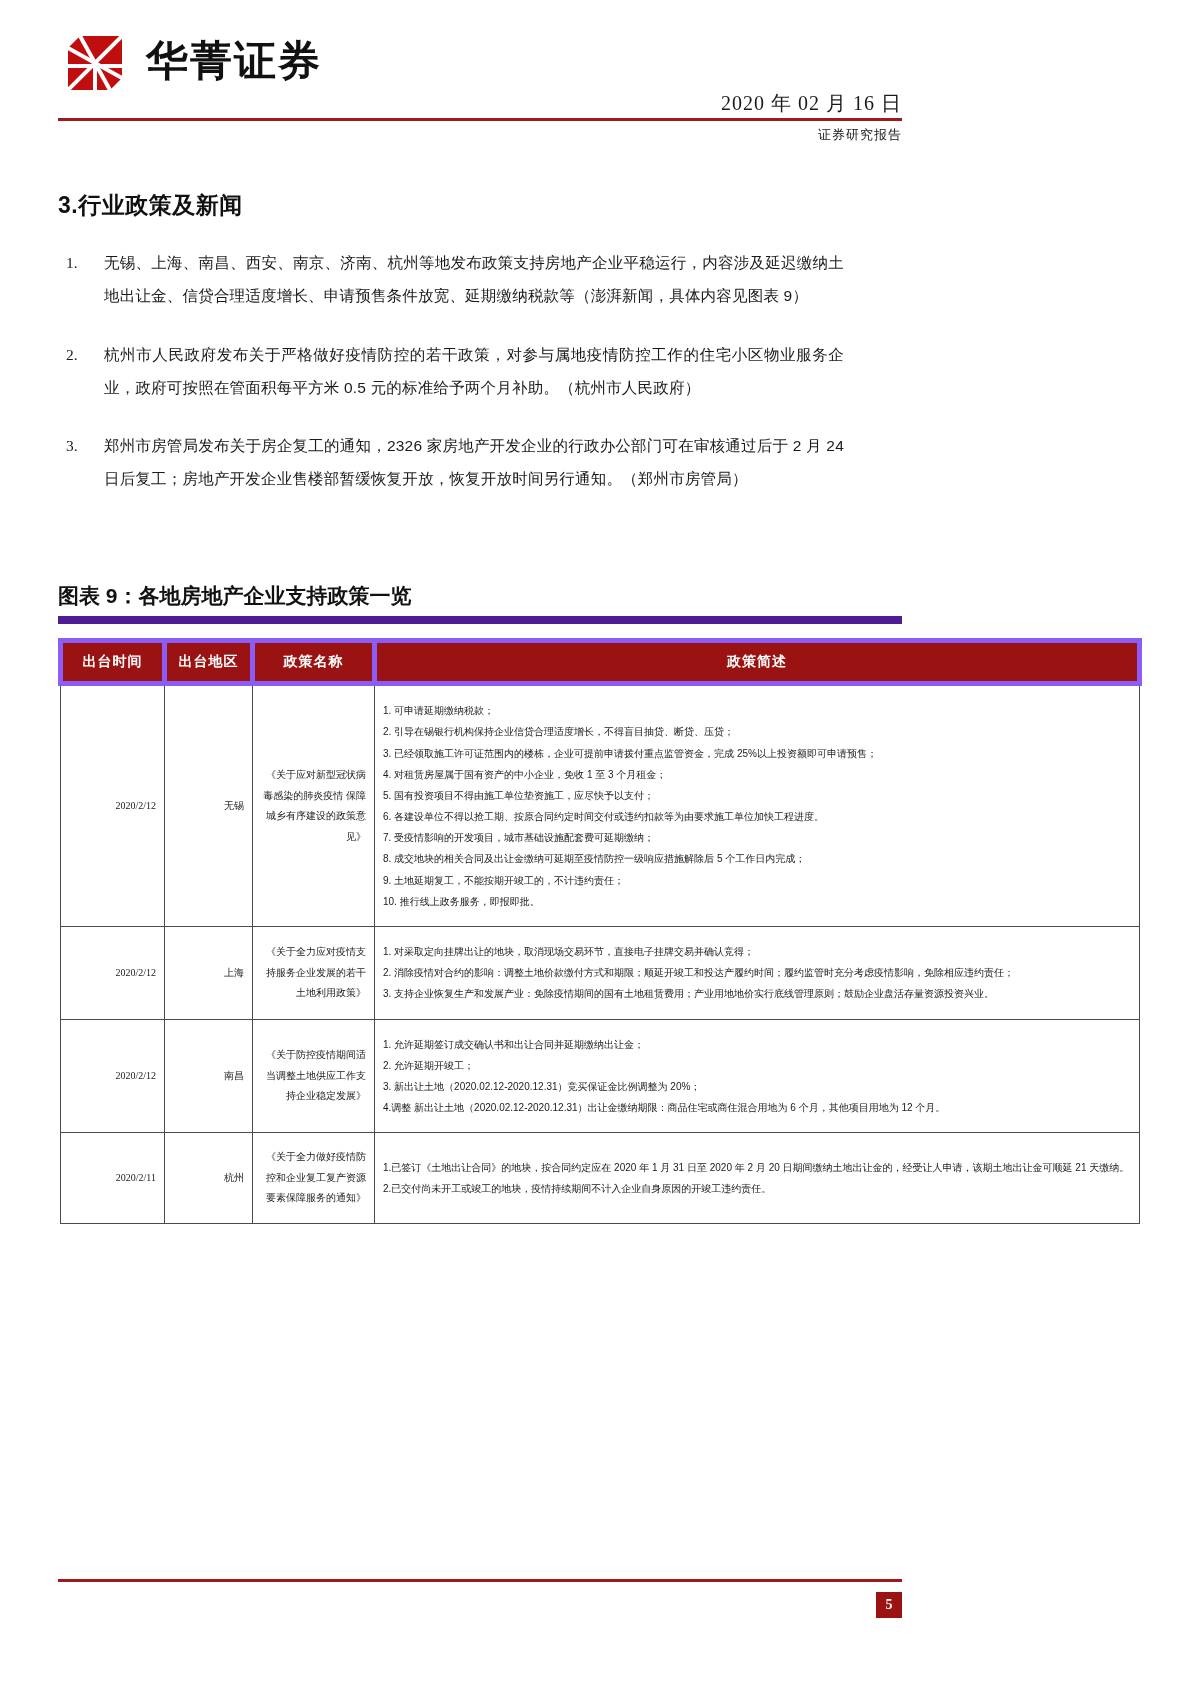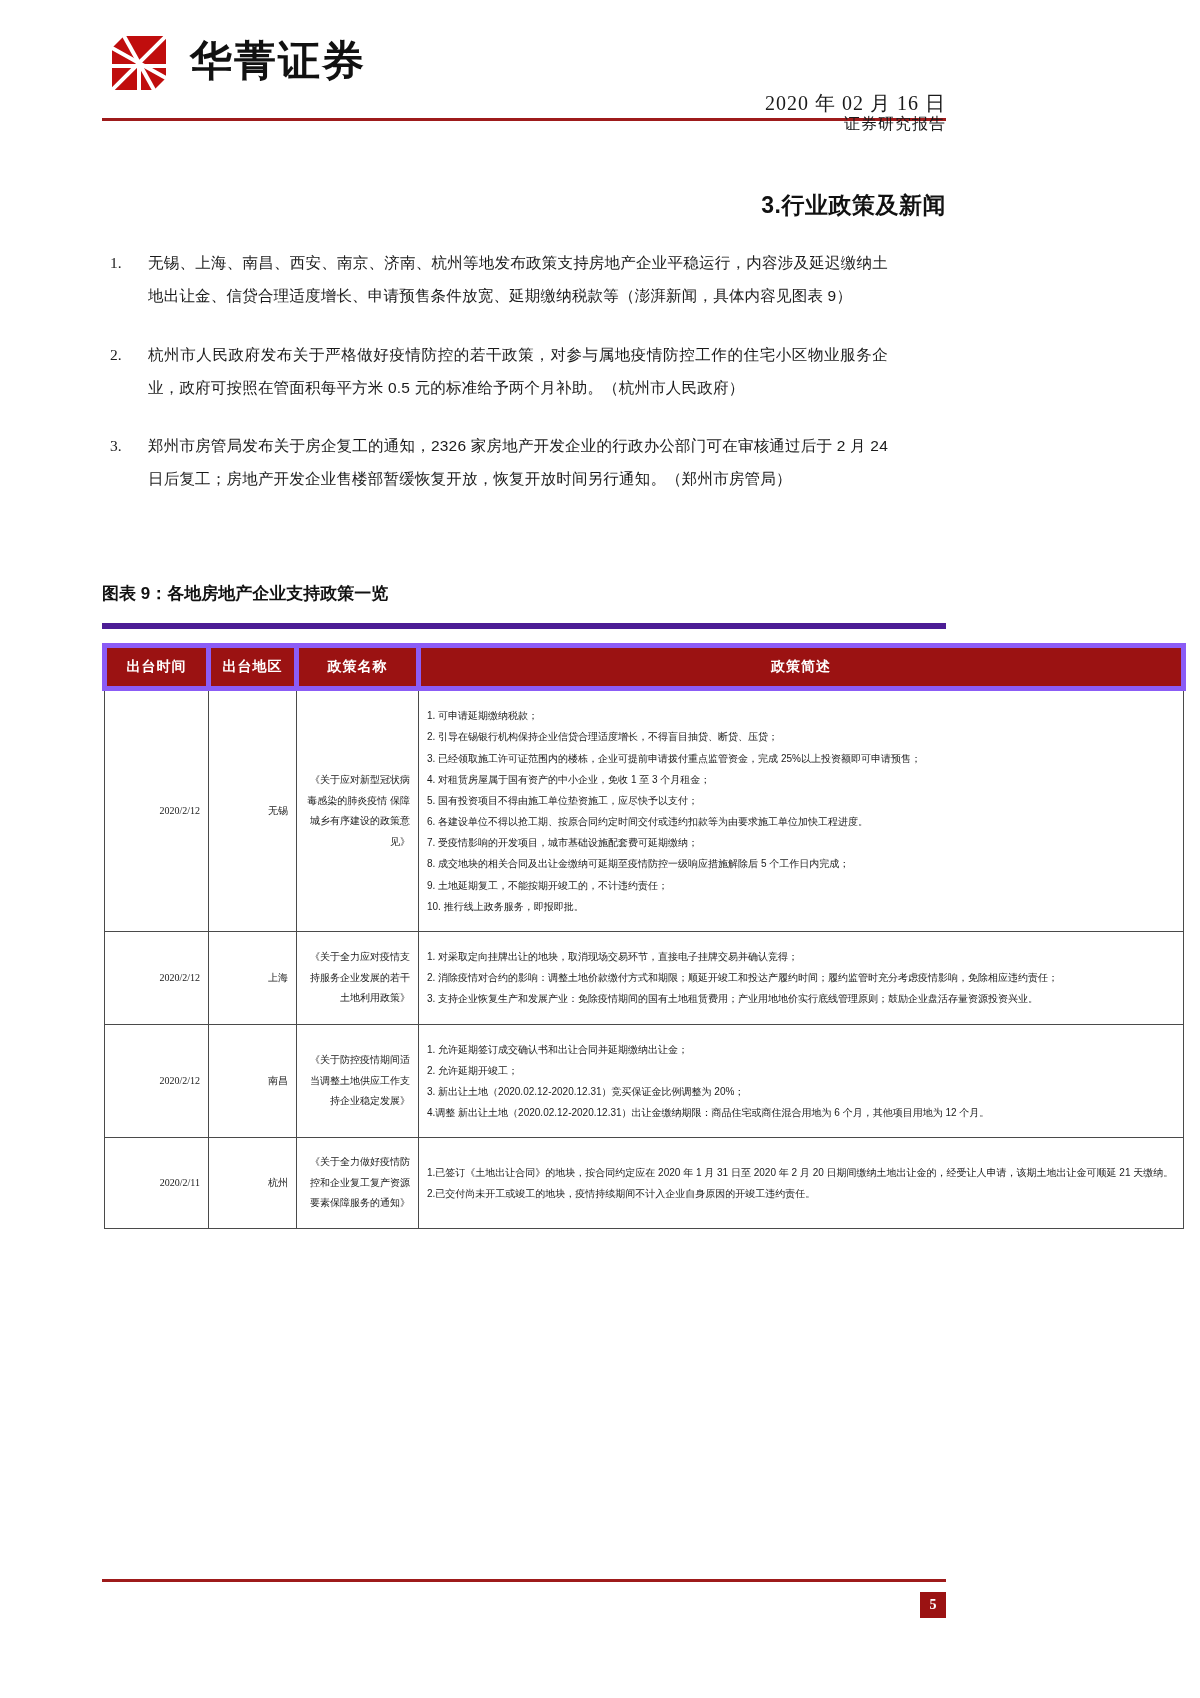--- a/index.html
+++ b/index.html
@@ -12,21 +12,20 @@
     color: #1a1a1a;
     position: relative;
     overflow: hidden;
   }
 
   .page {
     width: 960px;
     height: 1698px;
     position: relative;
     padding: 0;
-    margin-left: 44px;
   }
 
   
   .header {
     position: relative;
     height: 150px;
     padding: 0 58px;
   }
   .header-inner {
     display: flex;
@@ -71,34 +70,33 @@
     position: absolute;
     left: 58px;
     right: 58px;
     top: 118px;
     height: 3px;
     background: #9e1b1b;
   }
   .report-kind {
     position: absolute;
     right: 58px;
-    top: 114px;
-    font-size: 16px;
+    top: 126px;
+    font-size: 13px;
     color: #1a1a1a;
     letter-spacing: 1px;
   }
 
   
   .section-heading {
     margin: 40px 58px 0 58px;
     font-size: 23px;
     font-weight: 700;
     color: #111;
     letter-spacing: 0.5px;
-    text-align: right;
   }
 
   
   .news-list {
     margin: 26px 58px 0 58px;
     padding: 0;
     list-style: none;
   }
   .news-item {
     display: flex;
@@ -119,25 +117,25 @@
     line-height: 2.12;
     color: #1a1a1a;
     max-width: 740px;
     text-align: justify;
     letter-spacing: 0.2px;
   }
 
   
   .table-caption {
     margin: 86px 58px 0 58px;
-    font-size: 17px;
+    font-size: 21px;
     font-weight: 700;
     color: #111;
-    border-bottom: 6px solid #4c1d95;
-    padding-bottom: 18px;
+    border-bottom: 8px solid #4c1d95;
+    padding-bottom: 6px;
     display: block;
   }
 
   
   .policy-table {
     margin: 14px 58px 0 58px;
     width: calc(1200px - 116px);
     border-collapse: collapse;
     table-layout: fixed;
     border: 1px solid #4a4a4a;

